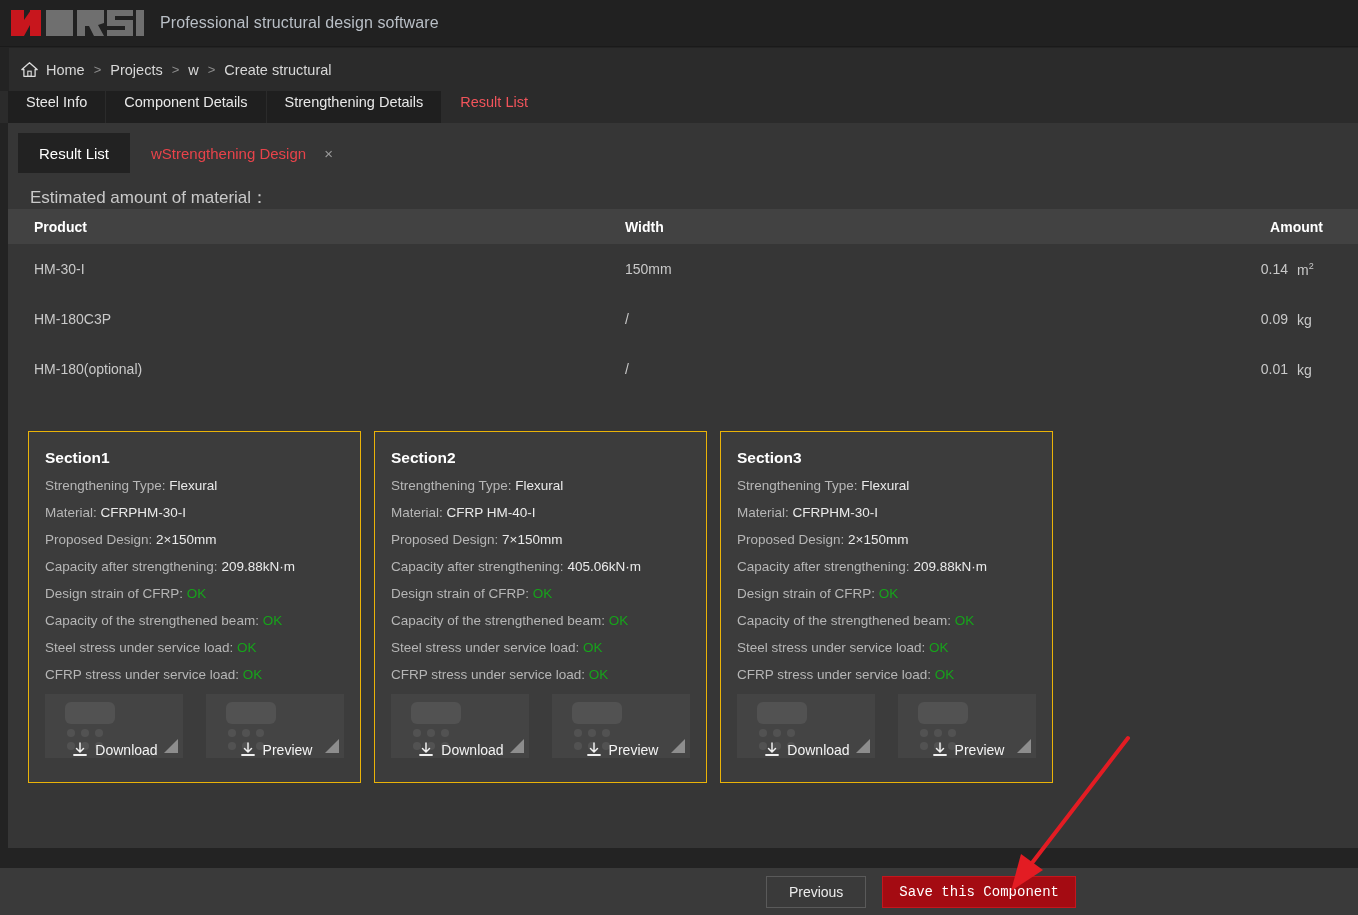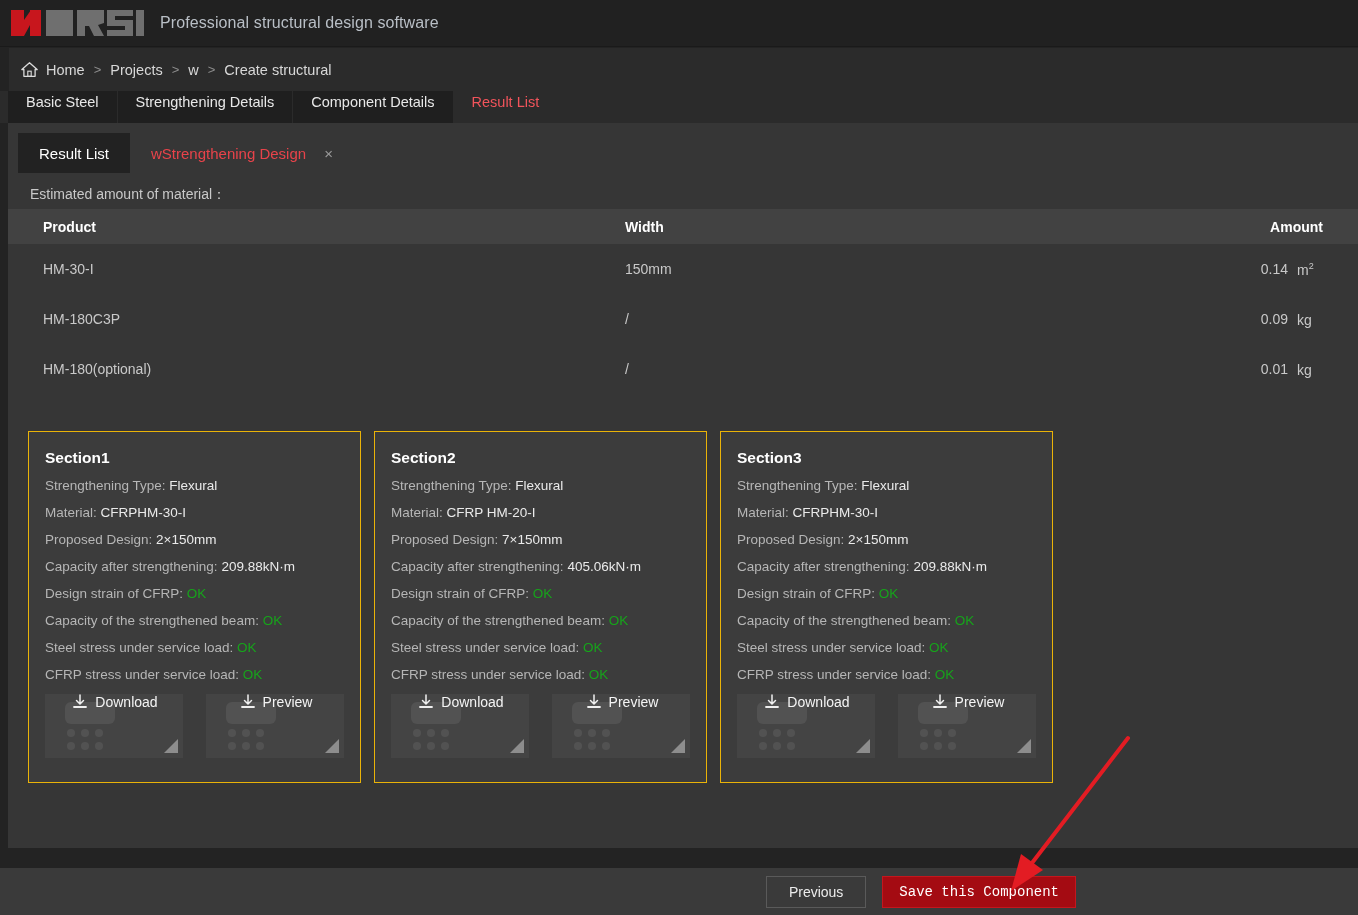--- a/index.html
+++ b/index.html
@@ -136,21 +136,21 @@
     padding: 0 8px;
     height: 40px;
     display: flex;
     align-items: center;
   }
 
   
   .est-label {
     position: absolute;
     left: 30px; top: 186px;
-    font-size: 14px;
+    font-size: 17px;
     color: #c9c9c9;
   }
 
   
   .mat-table {
     position: absolute;
     left: 0; top: 86px;
     width: 1350px;
   }
   .thead {
@@ -163,21 +163,21 @@
     color: #ffffff;
   }
   .trow {
     display: flex;
     align-items: center;
     height: 50px;
     font-size: 14px;
     color: #c9c9c9;
     background: #363636;
   }
-  .col-product { width: 617px; padding-left: 35px; }
+  .col-product { width: 617px; padding-left: 26px; }
   .col-width   { width: 560px; }
   .col-amount  { flex: 1; padding-right: 35px; text-align: right; }
   .amt-val { display: inline-block; min-width: 34px; text-align: right; }
   .amt-unit { display: inline-block; width: 26px; text-align: left; margin-left: 9px; }
   .thead .col-amount { padding-right: 35px; }
   sup { font-size: 9px; }
 
   
   .cards {
     position: absolute;
@@ -222,21 +222,21 @@
   .imgbtn .watermark {
     position: absolute;
     left: 18px; top: 6px;
     opacity: .16;
   }
   .imgbtn .btn-inner {
     position: absolute;
     left: 0; top: 0;
     width: 140px; height: 64px;
     display: flex;
-    align-items: flex-start;
+    align-items: flex-end;
     justify-content: center;
     gap: 7px;
     color: #f4f4f4;
     font-size: 14px;
   }
   .imgbtn .corner {
     position: absolute;
     right: 5px; bottom: 5px;
     width: 0; height: 0;
     border-left: 14px solid transparent;
@@ -329,27 +329,27 @@
     <span class="crumb">Projects</span>
     <span class="crumb-sep">&gt;</span>
     <span class="crumb">w</span>
     <span class="crumb-sep">&gt;</span>
     <span class="crumb">Create structural</span>
   </div>
 
   <div class="tabstrip">
     <div class="tabstrip-inner">
       <div class="mtab">
-        <span>Basic Steel</span>
+        <span>Steel Info</span>
+      </div>
+      <div class="mtab">
+        <span>Component Details</span>
       </div>
       <div class="mtab">
         <span>Strengthening Details</span>
-      </div>
-      <div class="mtab">
-        <span>Component Details</span>
       </div>
       <div class="mtab active">
         <span>Result List</span>
       </div>
     </div>
   </div>
 
   <div class="content">
 
     <div class="subtabs">
@@ -479,21 +479,21 @@
       </div>
 
       <div class="card">
         <div class="card-title">Section2</div>
         <div class="card-line">
           <span>Strengthening Type:</span>
           <span class="v">Flexural</span>
         </div>
         <div class="card-line">
           <span>Material:</span>
-          <span class="v">CFRP HM-20-I</span>
+          <span class="v">CFRP HM-40-I</span>
         </div>
         <div class="card-line">
           <span>Proposed Design:</span>
           <span class="v">7×150mm</span>
         </div>
         <div class="card-line">
           <span>Capacity after strengthening:</span>
           <span class="v">405.06kN·m</span>
         </div>
         <div class="card-line">

